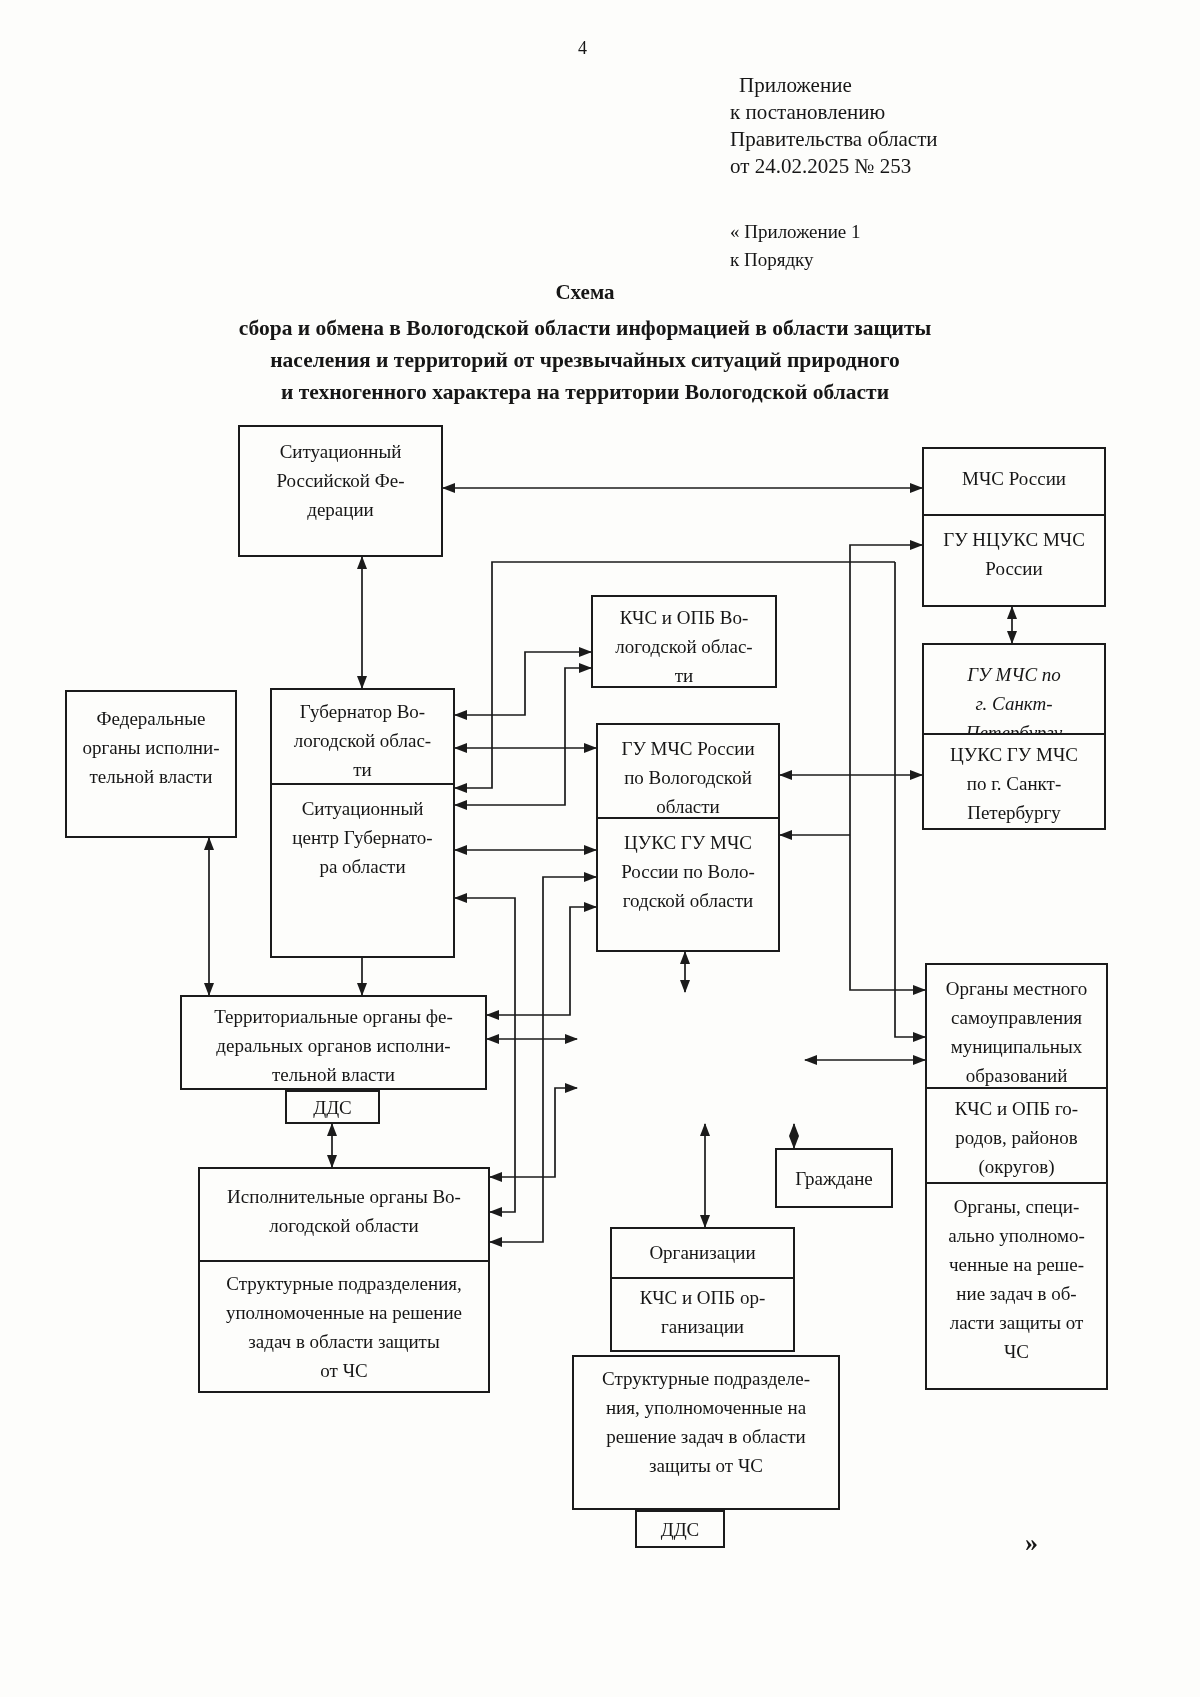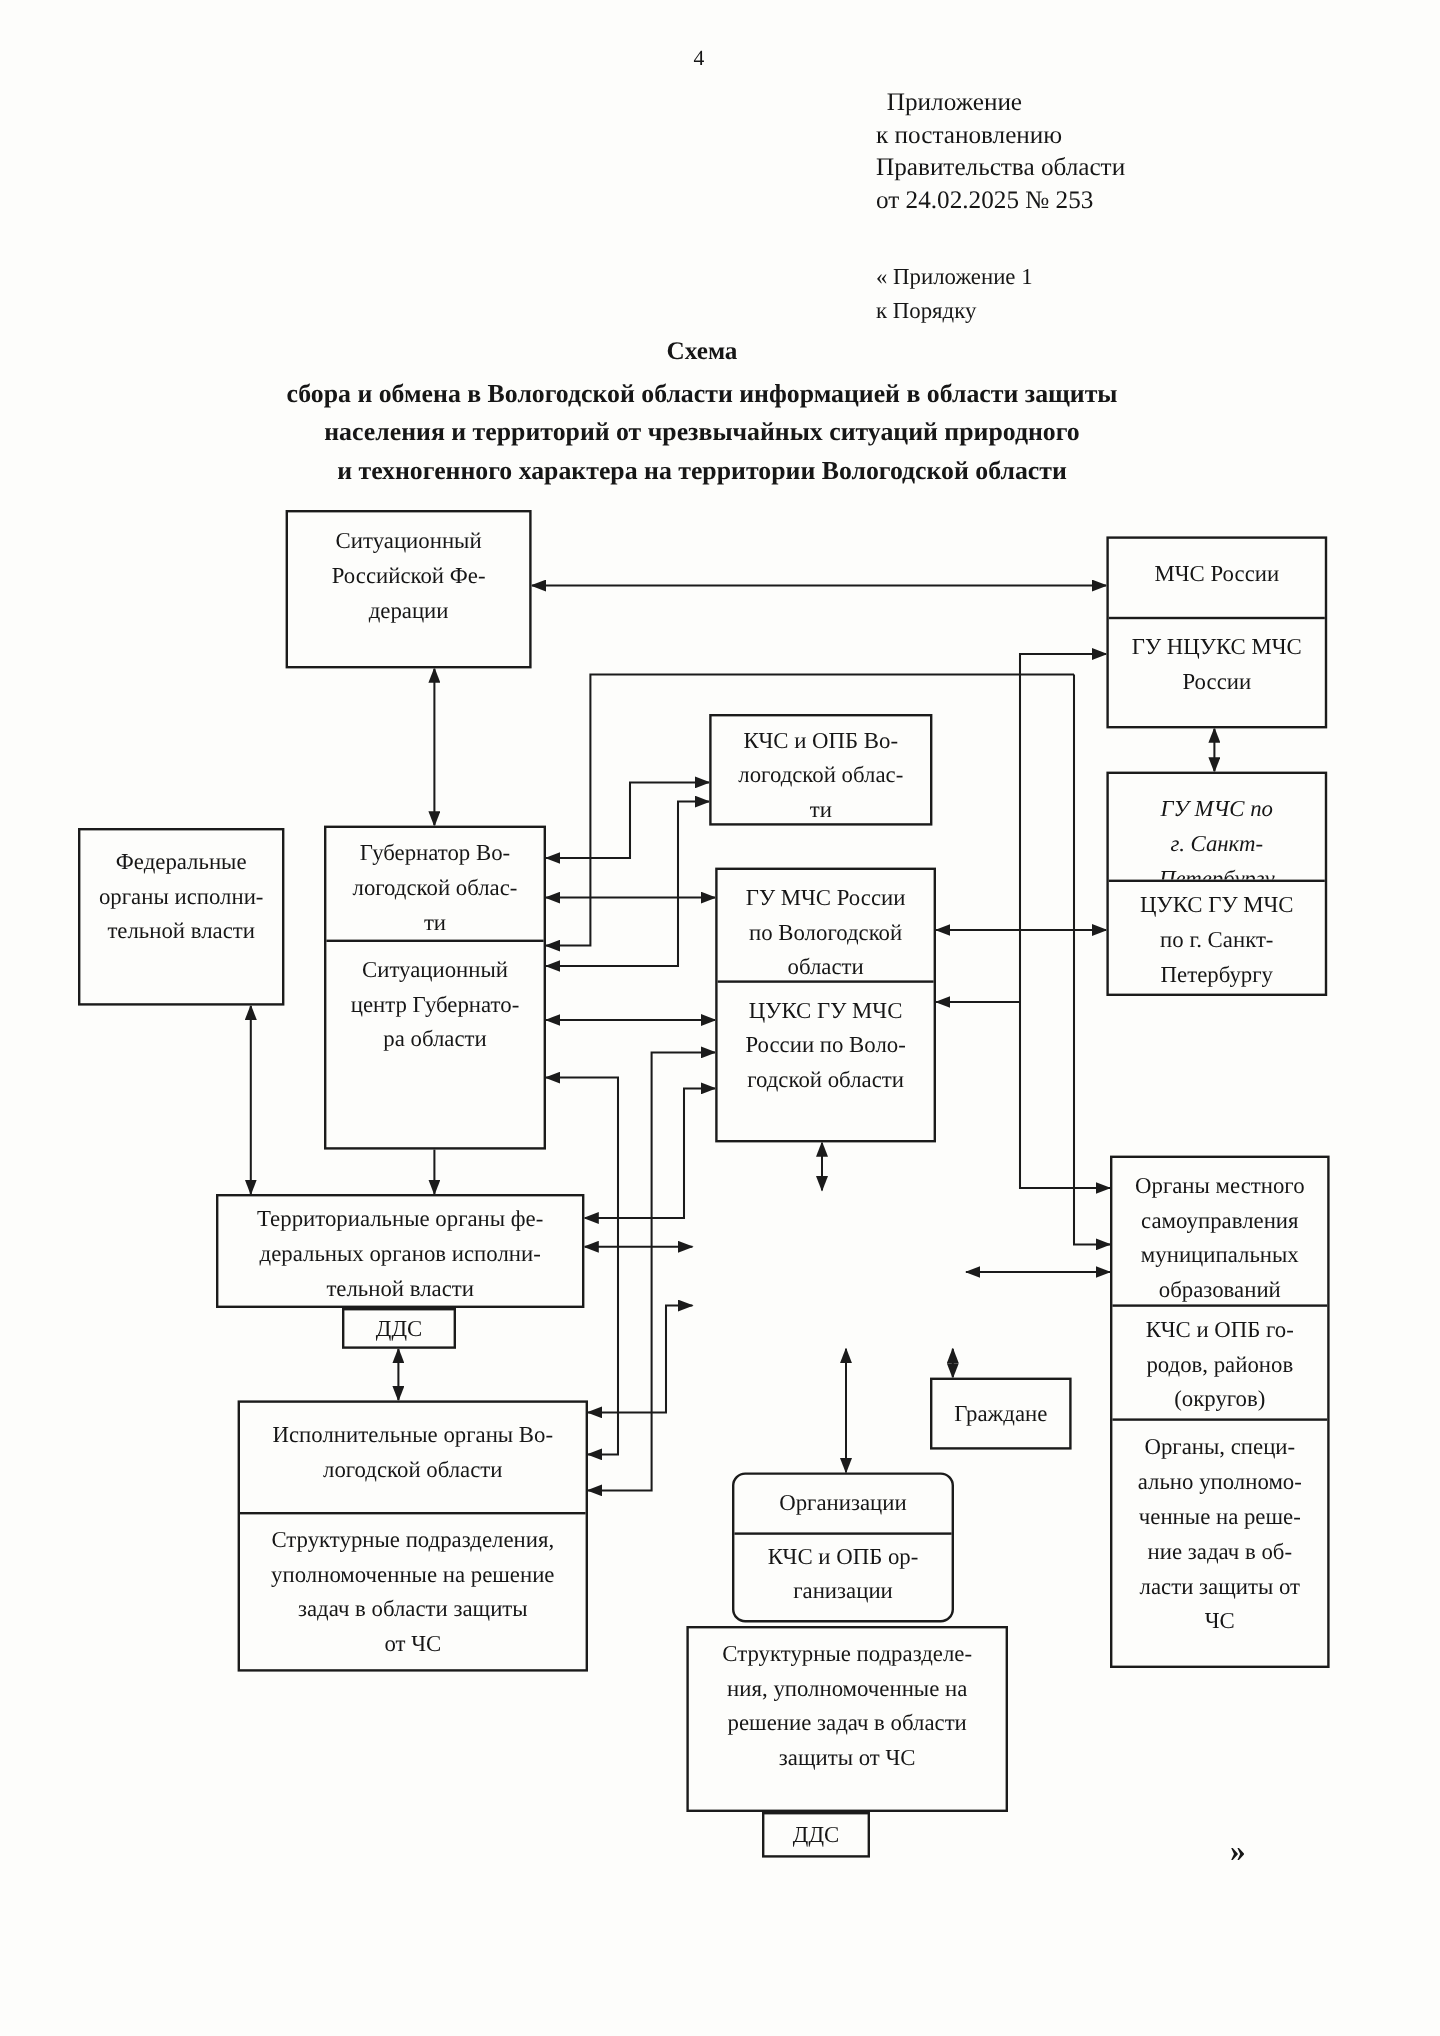--- a/index.html
+++ b/index.html
@@ -167,21 +167,21 @@
 
   <div class="node" style="left:198px;top:1167px;width:292px;height:226px;">
     <div class="sec" style="height:91px;padding-top:13px;">Исполнительные органы Во-
 логодской области</div>
     <div class="sec" style="height:131px;padding-top:7px;">Структурные подразделения,
 уполномоченные на решение
 задач в области защиты
 от ЧС</div>
   </div>
 
-  <div class="node" style="left:610px;top:1227px;width:185px;height:125px;border-radius:11px;">
+  <div class="node" style="left:610px;top:1227px;width:185px;height:125px;">
     <div class="sec" style="height:48px;padding-top:9px;">Организации</div>
     <div class="sec" style="height:73px;padding-top:4px;">КЧС и ОПБ ор-
 ганизации</div>
   </div>
 
   <div class="node" style="left:572px;top:1355px;width:268px;height:155px;">
     <div class="sec" style="padding-top:7px;">Структурные подразделе-
 ния, уполномоченные на
 решение задач в области
 защиты от ЧС</div>

